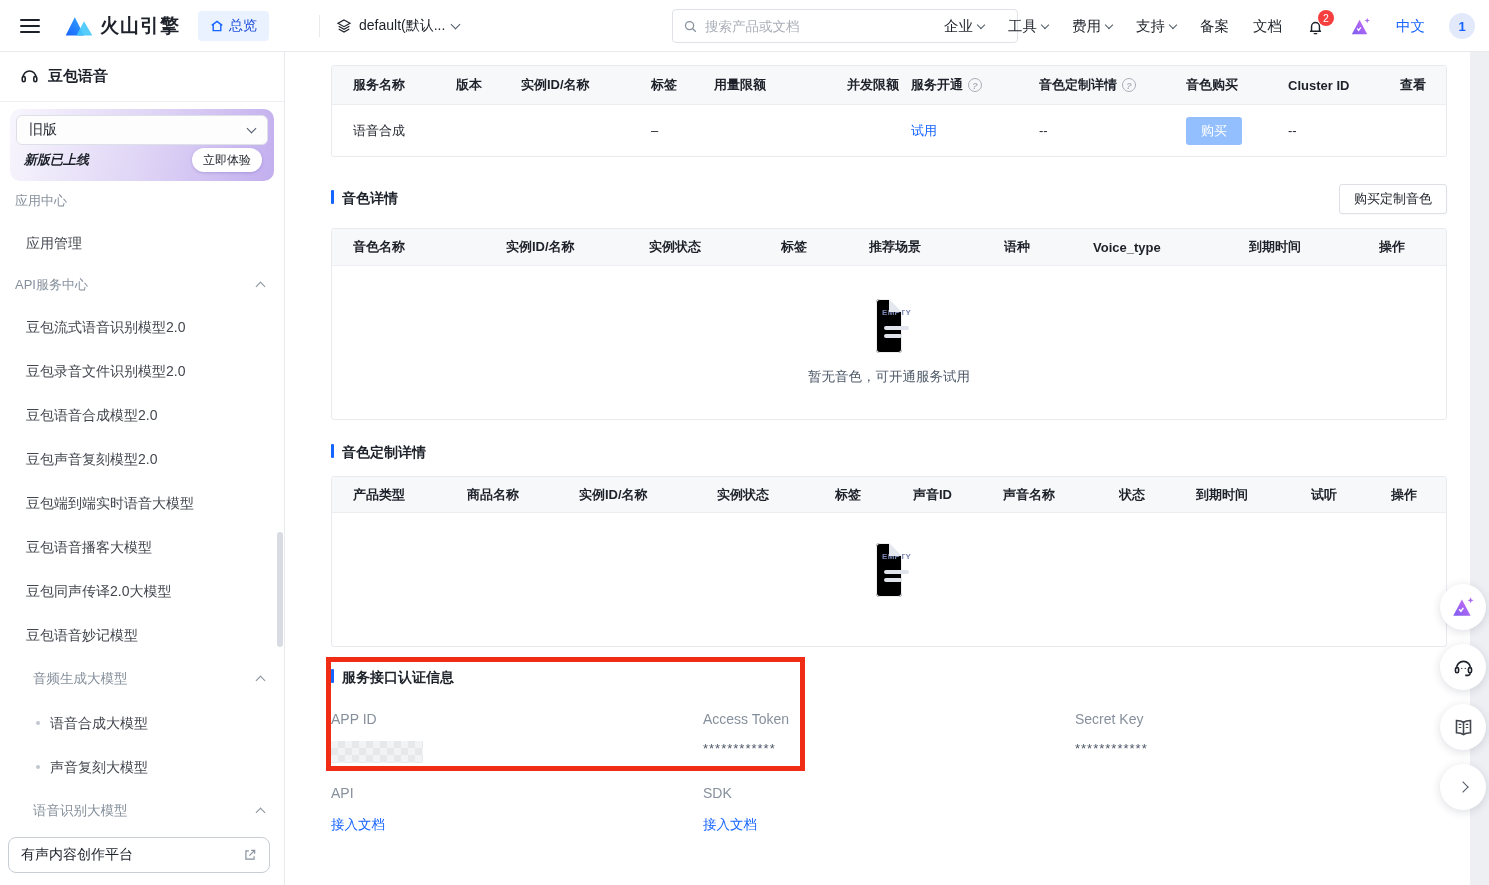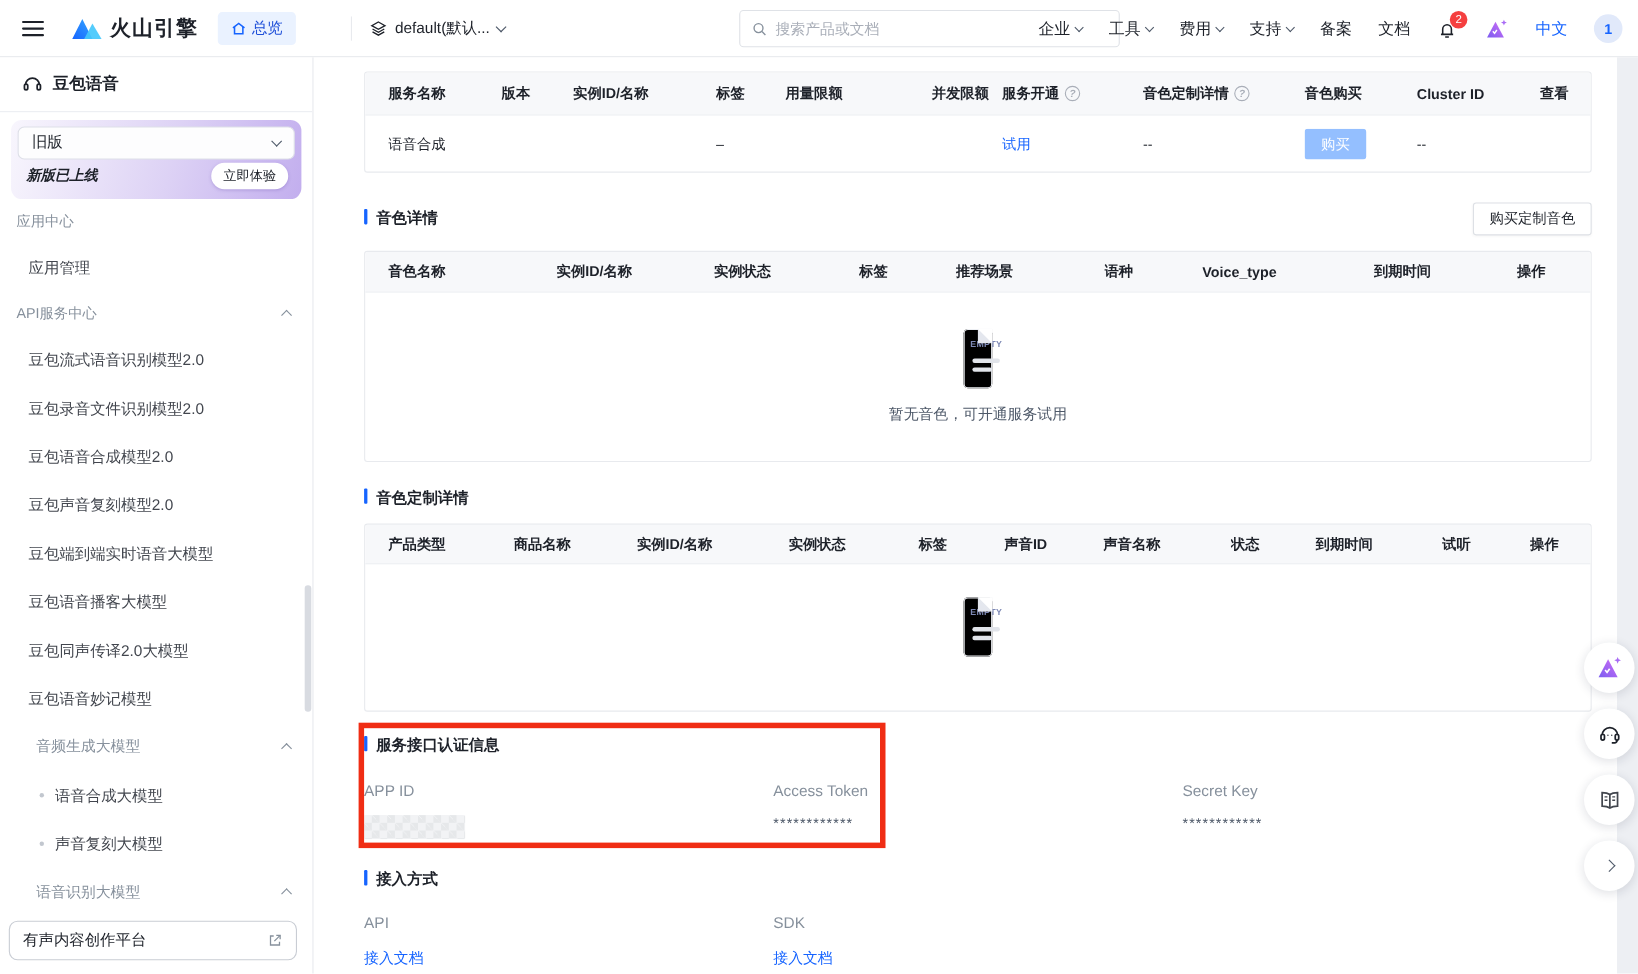--- a/index.html
+++ b/index.html
@@ -377,26 +377,20 @@
     <div class="field-label">Secret Key</div>
   </div>
   <div class="auth-grid" style="margin-top:14px;">
     <div>
         <div class="mosaic"></div>
       </div>
     <div class="field-value">************</div>
     <div class="field-value">************</div>
   </div>
 
-  <div class="section-head" style="margin-top:28px;">
-    <div class="sec-title">
-      <span class="sec-bar"></span>
-      <span>接入方式</span>
-    </div>
-  </div>
   <div class="auth-grid" style="margin-top:22px;">
     <div class="field-label">API</div>
     <div class="field-label">SDK</div>
   </div>
   <div class="auth-grid" style="margin-top:15px; font-size:13.5px;">
     <div><a class="link">接入文档</a></div>
     <div><a class="link">接入文档</a></div>
   </div>
 </main>
 

